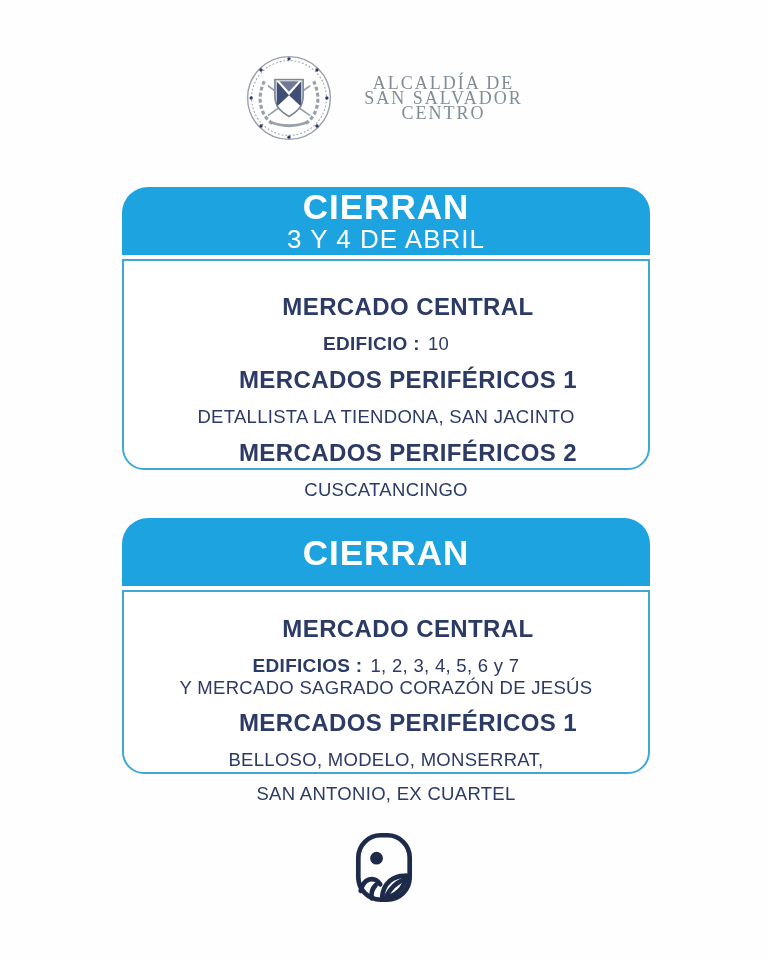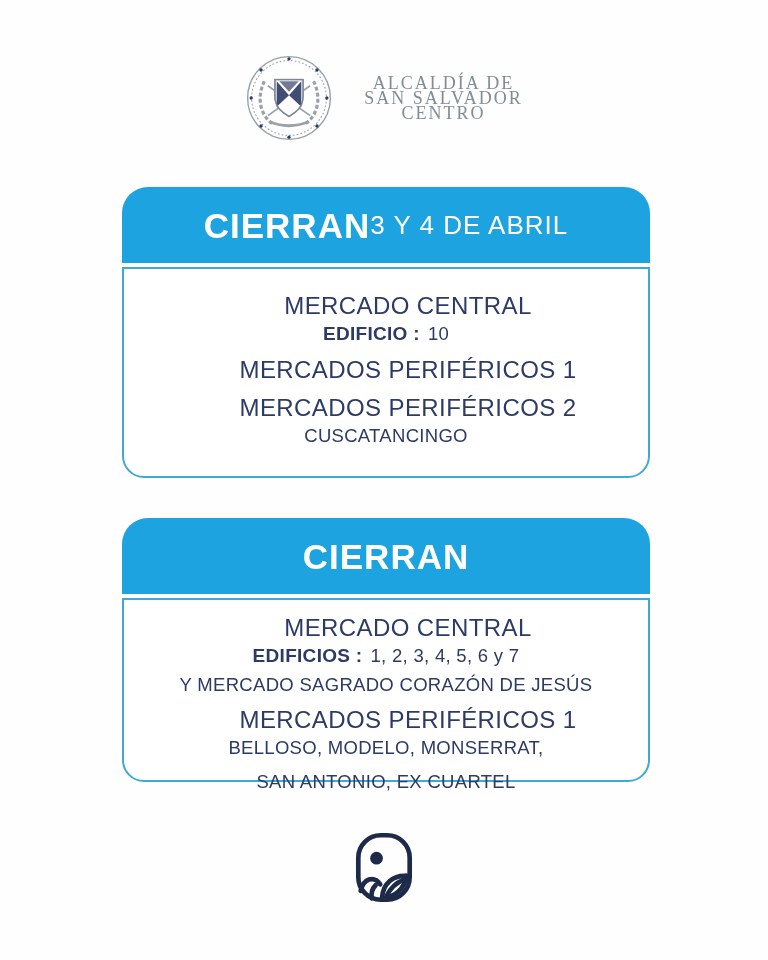--- a/index.html
+++ b/index.html
@@ -28,38 +28,38 @@
     color:var(--org-text-gray);
     font-size:18px; letter-spacing:2px; line-height:15px;
     text-align:center; text-transform:uppercase;
   }
   
   .card{position:absolute; left:122px; width:528px;}
   .card1{top:187px;} .card2{top:518px;}
   .card-header{
     background:var(--header-blue);
     border-radius:26px 26px 0 0;
-    height:76px;
-    display:flex; flex-direction:row; align-items:center; justify-content:center;
+    height:68px;
+    display:flex; flex-direction:column; align-items:center; justify-content:center;
     color:#ffffff; text-align:center;
   }
   .card-title{font-size:35px; font-weight:bold; letter-spacing:1px; line-height:37px;}
   .card-subtitle{font-size:26px; letter-spacing:1px; line-height:29px;}
   .card-body{
     box-sizing:border-box;
     margin-top:4px;
     background:#ffffff;
     border:2px solid var(--card-border-blue);
     border-radius:0 0 22px 22px;
     text-align:center;
     color:var(--navy-text);
   }
   .card1 .card-body{height:211px; padding-top:19px;}
   .card2 .card-body{height:184px; padding-top:10px;}
-  .heading{font-size:24px; font-weight:normal; letter-spacing:0.4px; line-height:27px; margin:4px;padding-left:44px;}
+  .heading{font-size:24px; font-weight:bold; letter-spacing:0.4px; line-height:27px; margin:13px;padding-left:44px;}
   .heading.spaced{margin-top:11px;}
   .card2 .heading.spaced{margin-top:10px;}
   .detail{font-size:18.5px; letter-spacing:0.3px; line-height:22px; margin:4px 0 0 0;}
   .lbl{font-weight:bold; font-size:19px;}
   .val{margin-left:8px;}
   
   .brand{
     position:absolute; top:832px; left:0; right:0;
     display:flex; justify-content:center; align-items:center; gap:7px;
   }
@@ -119,33 +119,34 @@
 
   <section class="card card1">
     <div class="card-header">
       <div class="card-title">CIERRAN</div>
       <div class="card-subtitle">3 Y 4 DE ABRIL</div>
     </div>
     <div class="card-body">
       <h3 class="heading">MERCADO CENTRAL</h3>
       <p class="detail"><span class="lbl">EDIFICIO :</span><span class="val">10</span></p>
       <h3 class="heading spaced">MERCADOS PERIFÉRICOS 1</h3>
+      <p class="detail">DETALLISTA LA TIENDONA, SAN JACINTO</p>
       <h3 class="heading spaced">MERCADOS PERIFÉRICOS 2</h3>
       <p class="detail">CUSCATANCINGO</p>
     </div>
   </section>
 
   <section class="card card2">
     <div class="card-header">
       <div class="card-title">CIERRAN</div>
     </div>
     <div class="card-body">
       <h3 class="heading">MERCADO CENTRAL</h3>
       <p class="detail"><span class="lbl">EDIFICIOS :</span><span class="val">1, 2, 3, 4, 5, 6 y 7</span></p>
-      <p class="detail" style="margin-top:7px;">Y MERCADO SAGRADO CORAZÓN DE JESÚS</p>
+      <p class="detail" style="margin-top:0;">Y MERCADO SAGRADO CORAZÓN DE JESÚS</p>
       <h3 class="heading spaced">MERCADOS PERIFÉRICOS 1</h3>
       <p class="detail">BELLOSO, MODELO, MONSERRAT,</p>
       <p class="detail" style="margin-top:12px;">SAN ANTONIO, EX CUARTEL</p>
     </div>
   </section>
 
   <footer class="brand">
     <svg class="brand-mark" viewBox="0 0 62 76" aria-hidden="true">
       <g fill="none" stroke="#1E2A49" stroke-width="5" stroke-linecap="round" stroke-linejoin="round">
         <rect x="3.5" y="3.5" width="55" height="69" rx="24"></rect>

